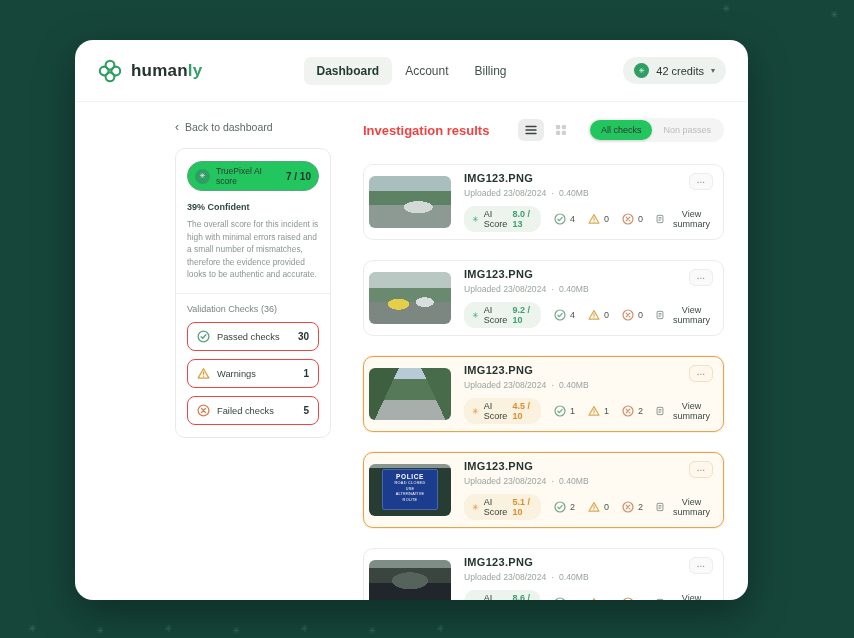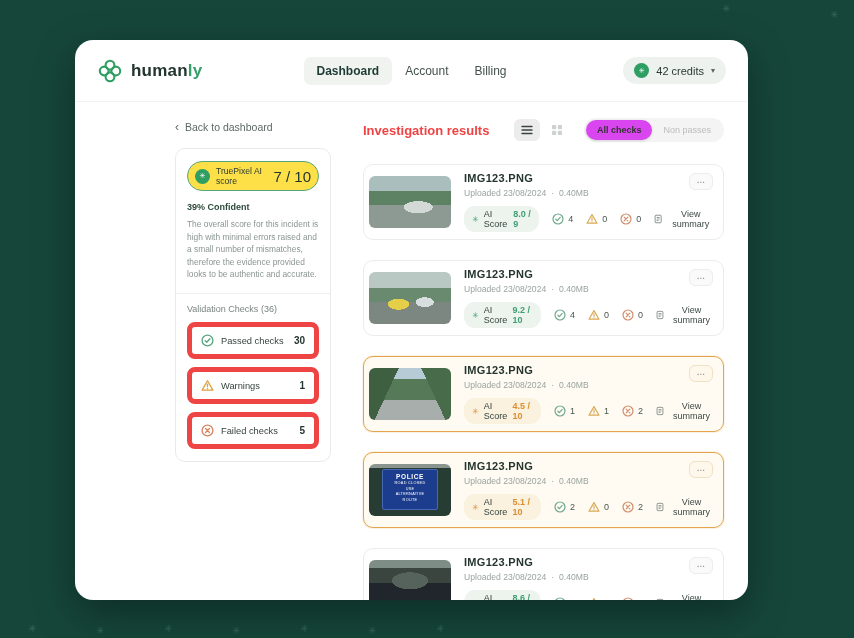--- a/index.html
+++ b/index.html
@@ -34,45 +34,45 @@
 
   
   .back-link{display:flex;align-items:center;gap:6px;font-size:10.5px;color:#5d6a63;margin:4px 0 14px;}
   .back-chev{font-size:12px;color:#5d6a63;}
   .group-card{border:1px solid #e9e9e9;border-radius:10px;background:#fff;}
   .gc-head{padding:10px 11px;border-bottom:1px solid #efefef;}
   .gc-title-row{display:flex;align-items:center;gap:6px;}
   .gc-title{font-size:11px;font-weight:bold;color:#303b35;}
   .gc-count{display:flex;align-items:center;gap:5px;font-size:9px;color:#78837d;margin-top:6px;}
   .gc-score{padding:12px 11px;border-bottom:1px solid #efefef;}
-  .score-chip{display:flex;align-items:center;gap:6px;border:1.2px solid #57a57d;background:#fde047;
+  .score-chip{display:flex;align-items:center;gap:6px;border:1.2px solid #57a57d;background:#22c55e;
     border-radius:16px;padding:4px 7px;}
   .tp-icon{width:15px;height:15px;border-radius:50%;background:#2f9e63;color:#fff;flex-shrink:0;
     display:flex;align-items:center;justify-content:center;font-size:7px;}
   .score-chip-label{font-size:8.6px;color:#2b3b33;flex:1;}
-  .score-chip-value{font-size:15px;font-weight:normal;color:#24352e;}
+  .score-chip-value{font-size:10px;font-weight:bold;color:#24352e;}
   .confidence{font-size:9px;font-weight:bold;color:#2d4a3c;margin-top:11px;}
   .summary-text{font-size:8.4px;color:#8b9691;line-height:1.5;margin-top:6px;}
   .gc-validation{padding:10px 11px 12px;}
   .validation-head{font-size:9px;color:#7a8580;}
-  .check-row{display:flex;align-items:center;gap:7px;border:5px solid #ef4444;border-radius:8px;
+  .check-row{display:flex;align-items:center;gap:7px;border:1px solid #ef4444;border-radius:8px;
     padding:7px 9px;margin-top:8px;background:#fff;}
   .ck-label{font-size:9.3px;color:#36423c;flex:1;}
   .ck-value{font-size:10px;font-weight:bold;color:#24352e;}
 
   
   .main-header{display:flex;align-items:center;justify-content:space-between;margin:2px 0 22px;}
   .page-title{font-size:13px;font-weight:bold;color:#ef4444;}
   .controls{display:flex;align-items:center;gap:14px;}
   .view-toggle{display:flex;gap:4px;}
   .vt-btn{width:26px;height:22px;border-radius:6px;display:flex;align-items:center;justify-content:center;}
   .vt-btn.active{background:#ececec;}
   .filter-group{display:flex;background:#f4f4f4;border-radius:15px;padding:2px;}
   .filter-btn{font-size:9px;padding:5px 11px;border-radius:13px;color:#bcbcbc;}
-  .filter-btn.active{background:#d946ef;color:#333;font-weight:bold;box-shadow:0 1px 3px rgba(0,0,0,.14);}
+  .filter-btn.active{background:#22c55e;color:#333;font-weight:normal;box-shadow:0 1px 3px rgba(0,0,0,.14);}
 
   
   .results{display:flex;flex-direction:column;gap:20px;}
   .result-row{display:flex;gap:13px;padding:5px 10px 5px 5px;border:1px solid #ececec;border-radius:10px;
     background:#fff;position:relative;align-items:center;min-height:62px;}
   .result-row.warn{border-color:#e5a44c;background:#fffbf3;box-shadow:0 0 0 1px rgba(229,164,76,.15);}
   .thumb{width:82px;height:52px;border-radius:6px;flex-shrink:0;position:relative;overflow:hidden;background:#9aa79f;}
   .result-body{flex:1;min-width:0;align-self:center;padding:2px 0;}
   .result-name{font-size:11px;font-weight:bold;color:#24352e;letter-spacing:.3px;}
   .result-meta{font-size:8.6px;color:#9aa49e;margin-top:4px;display:flex;gap:5px;}
@@ -243,21 +243,21 @@
       <div class="result-name">IMG123.PNG</div>
       <div class="result-meta">
         <span>Uploaded 23/08/2024</span>
         <span>·</span>
         <span>0.40MB</span>
       </div>
       <div class="badge-row">
         <span class="score-pill">
           <span class="score-icon">✳</span>
           <span>AI Score</span>
-          <span class="score-value">8.0 / 9</span>
+          <span class="score-value">8.0 / 13</span>
         </span>
         <span class="check-stat">
           <svg width="12" height="12" viewBox="0 0 12 12">
             <circle cx="6" cy="6" r="5" fill="none" stroke="#6fa98c" stroke-width="1.2"></circle>
             <path d="M3.8 6.2 L5.3 7.6 L8.2 4.4" fill="none" stroke="#6fa98c" stroke-width="1.2" stroke-linecap="round" stroke-linejoin="round"></path>
           </svg>
           <span>4</span>
         </span>
         <span class="check-stat">
           <svg width="12" height="12" viewBox="0 0 12 12">

